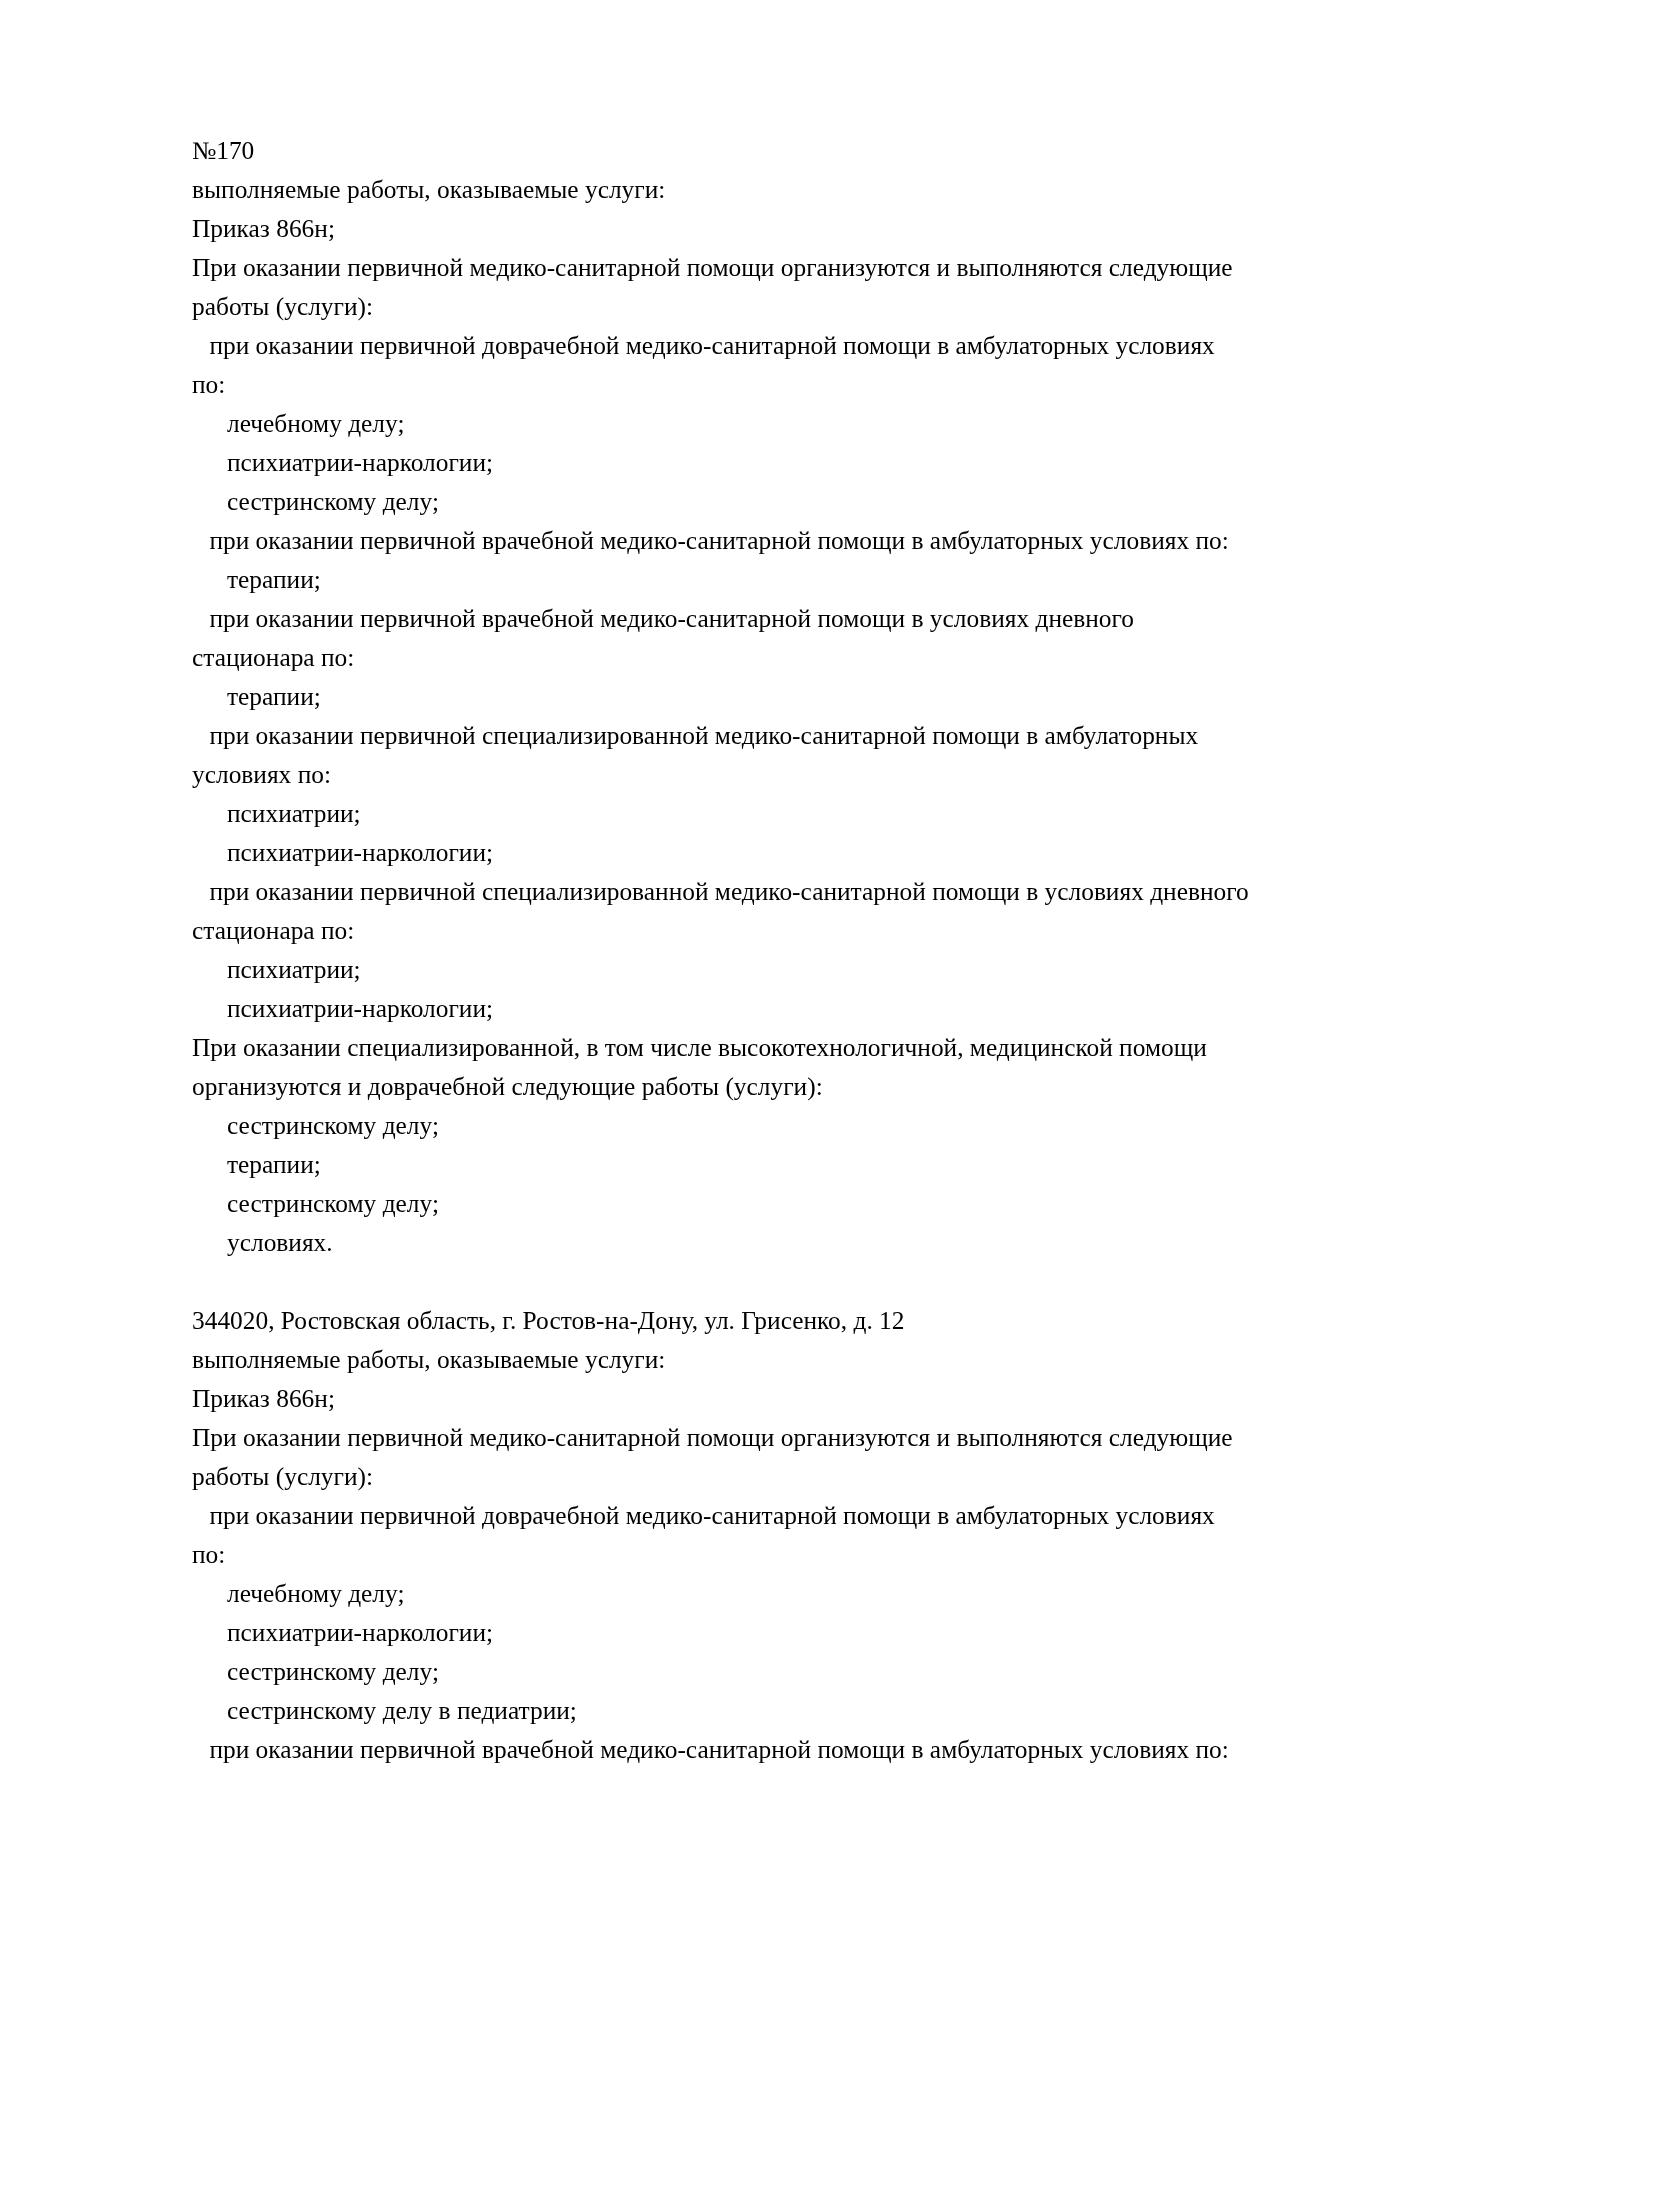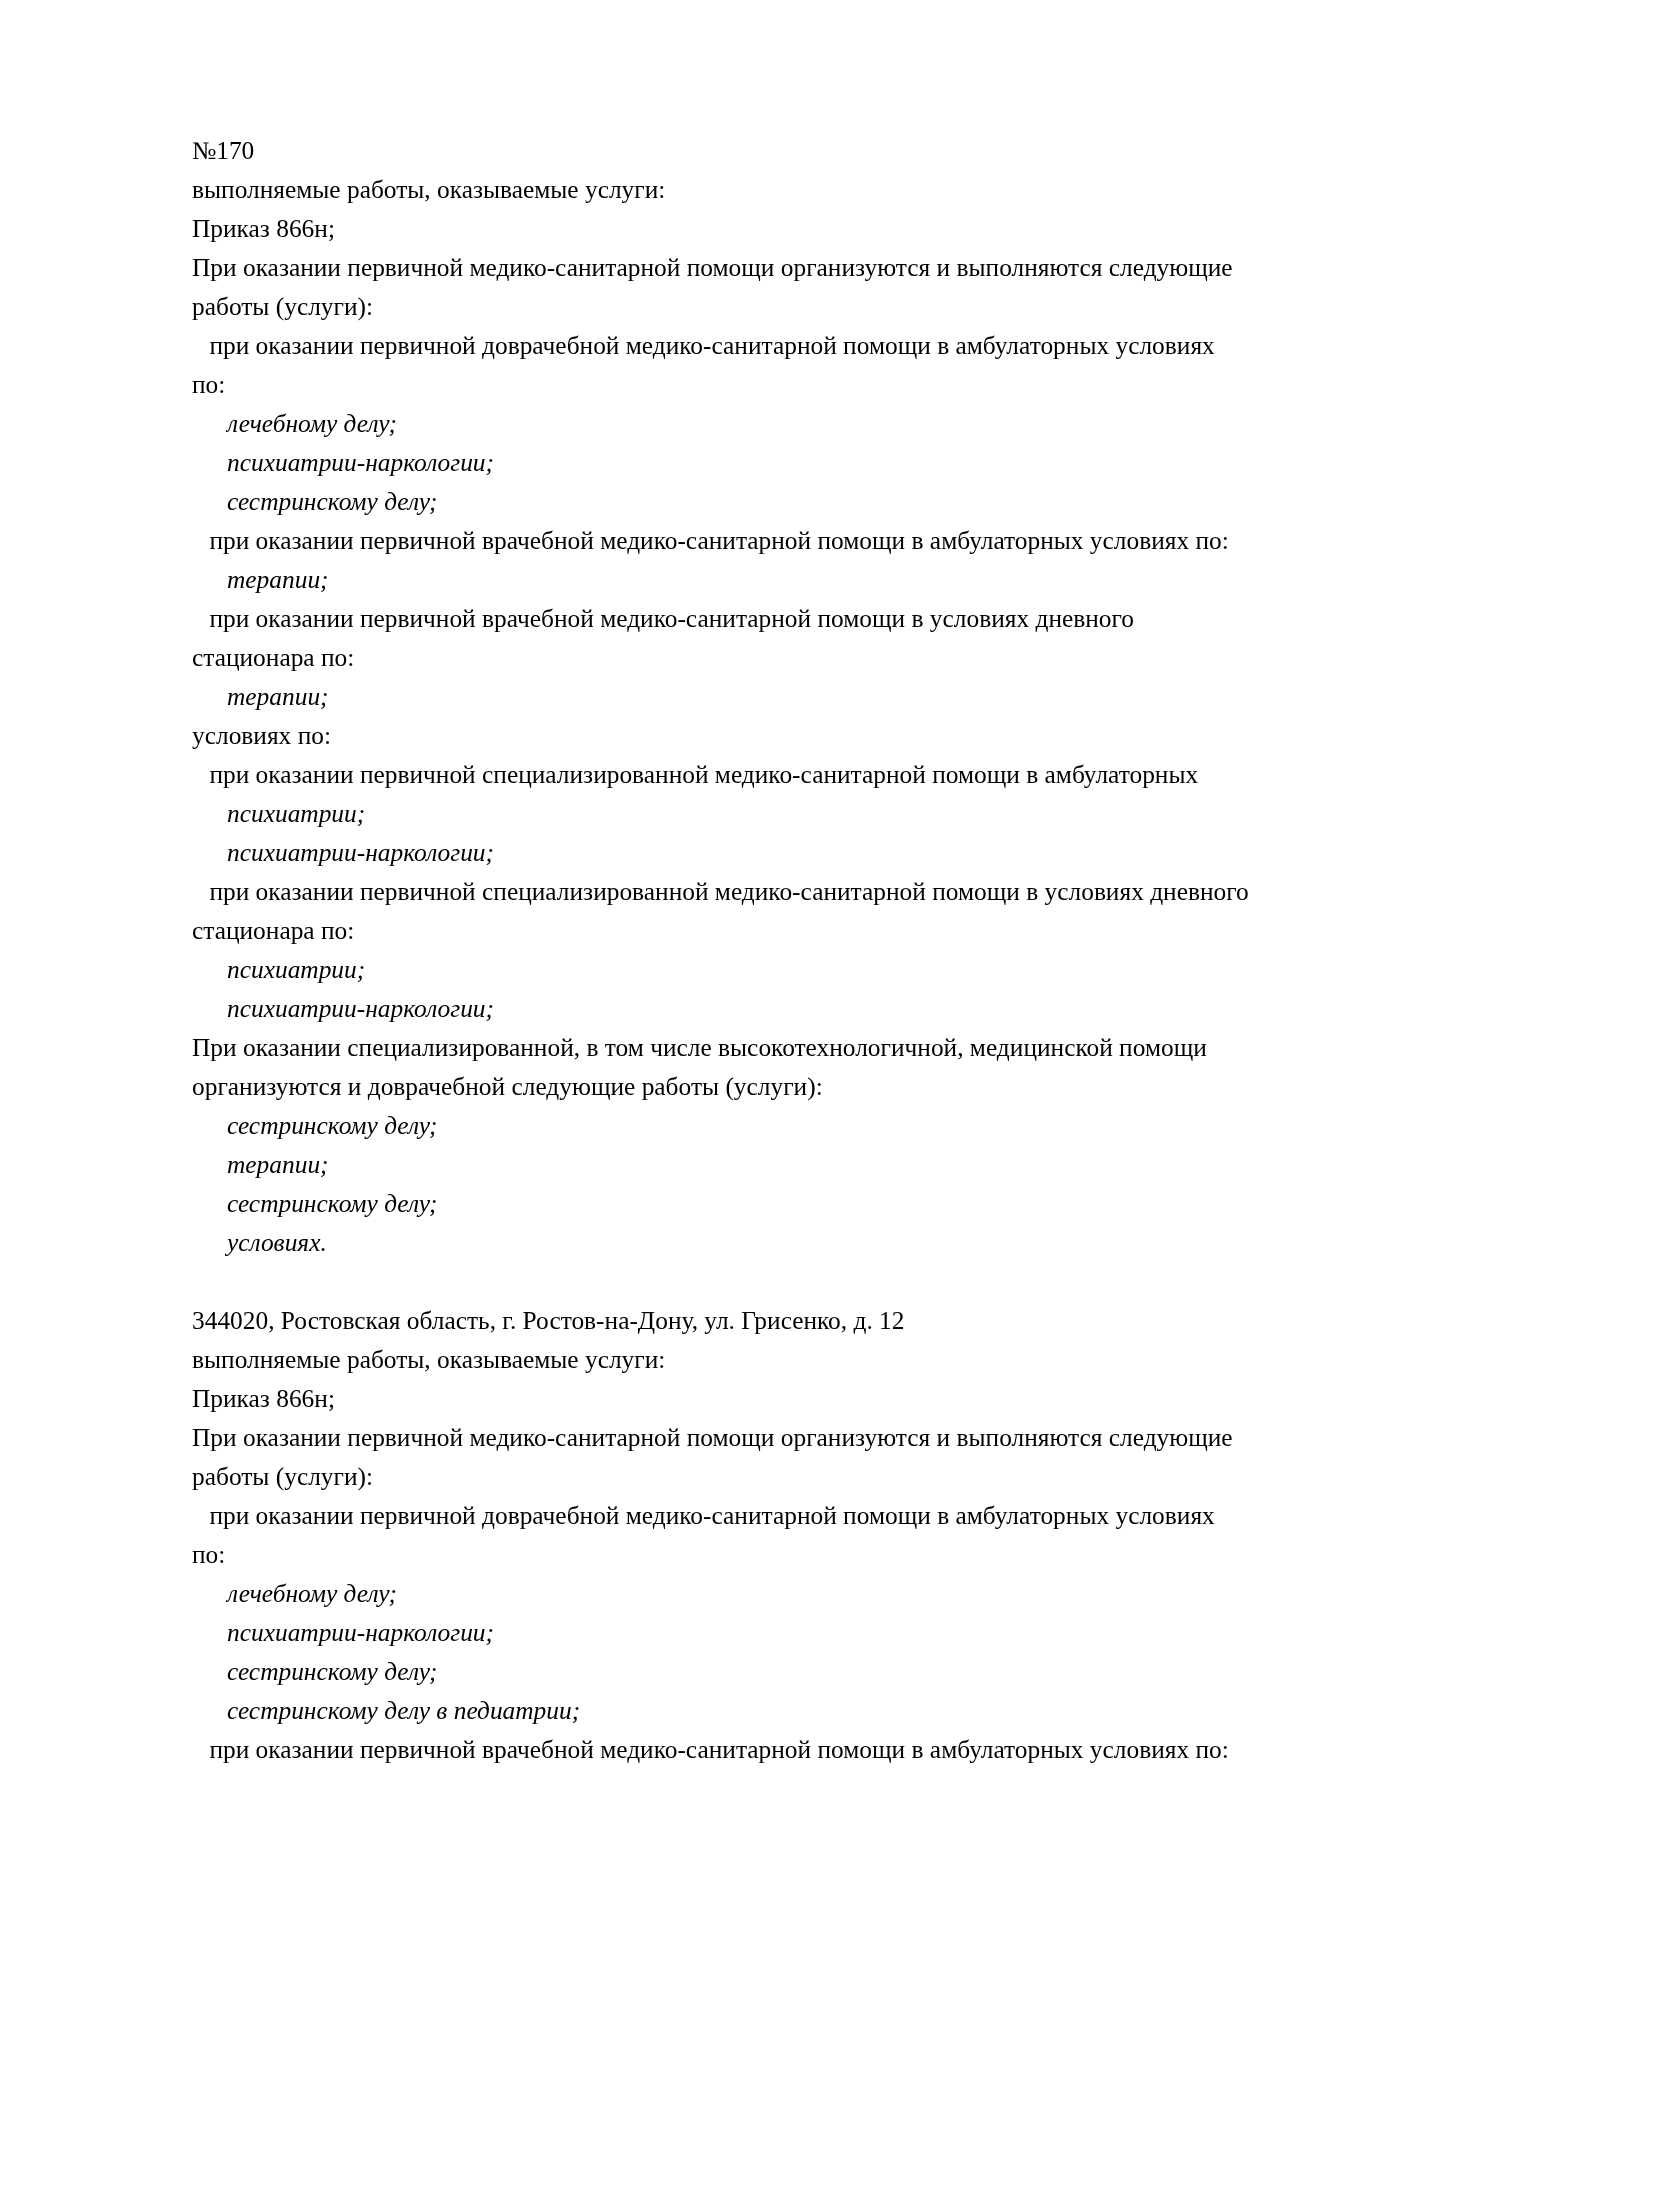--- a/index.html
+++ b/index.html
@@ -26,21 +26,21 @@
     font-size: 25.4px;
     line-height: 39px;
   }
   .line {
     white-space: pre-wrap;
     margin: 0;
   }
   
   .ind-0 { padding-left: 0; }
   .ind-1 { padding-left: 17.4px; }
-  .ind-2 { padding-left: 35px; font-style: italic; }
+  .ind-2 { padding-left: 35px; }
   .block-gap {
     height: 39px;
   }
 </style>
 </head>
 <body>
 
 <div class="page">
 
   <div class="doc-body">
@@ -54,22 +54,22 @@
     <p class="line ind-1">при оказании первичной доврачебной медико-санитарной помощи в амбулаторных условиях</p>
     <p class="line ind-0">по:</p>
     <p class="line ind-2">лечебному делу;</p>
     <p class="line ind-2">психиатрии-наркологии;</p>
     <p class="line ind-2">сестринскому делу;</p>
     <p class="line ind-1">при оказании первичной врачебной медико-санитарной помощи в амбулаторных условиях по:</p>
     <p class="line ind-2">терапии;</p>
     <p class="line ind-1">при оказании первичной врачебной медико-санитарной помощи в условиях дневного</p>
     <p class="line ind-0">стационара по:</p>
     <p class="line ind-2">терапии;</p>
+    <p class="line ind-1">при оказании первичной специализированной медико-санитарной помощи в амбулаторных</p>
     <p class="line ind-0">условиях по:</p>
-    <p class="line ind-1">при оказании первичной специализированной медико-санитарной помощи в амбулаторных</p>
     <p class="line ind-2">психиатрии;</p>
     <p class="line ind-2">психиатрии-наркологии;</p>
     <p class="line ind-1">при оказании первичной специализированной медико-санитарной помощи в условиях дневного</p>
     <p class="line ind-0">стационара по:</p>
     <p class="line ind-2">психиатрии;</p>
     <p class="line ind-2">психиатрии-наркологии;</p>
     <p class="line ind-0">При оказании специализированной, в том числе высокотехнологичной, медицинской помощи</p>
     <p class="line ind-0">организуются и доврачебной следующие работы (услуги):</p>
     <p class="line ind-2">сестринскому делу;</p>
     <p class="line ind-2">терапии;</p>

